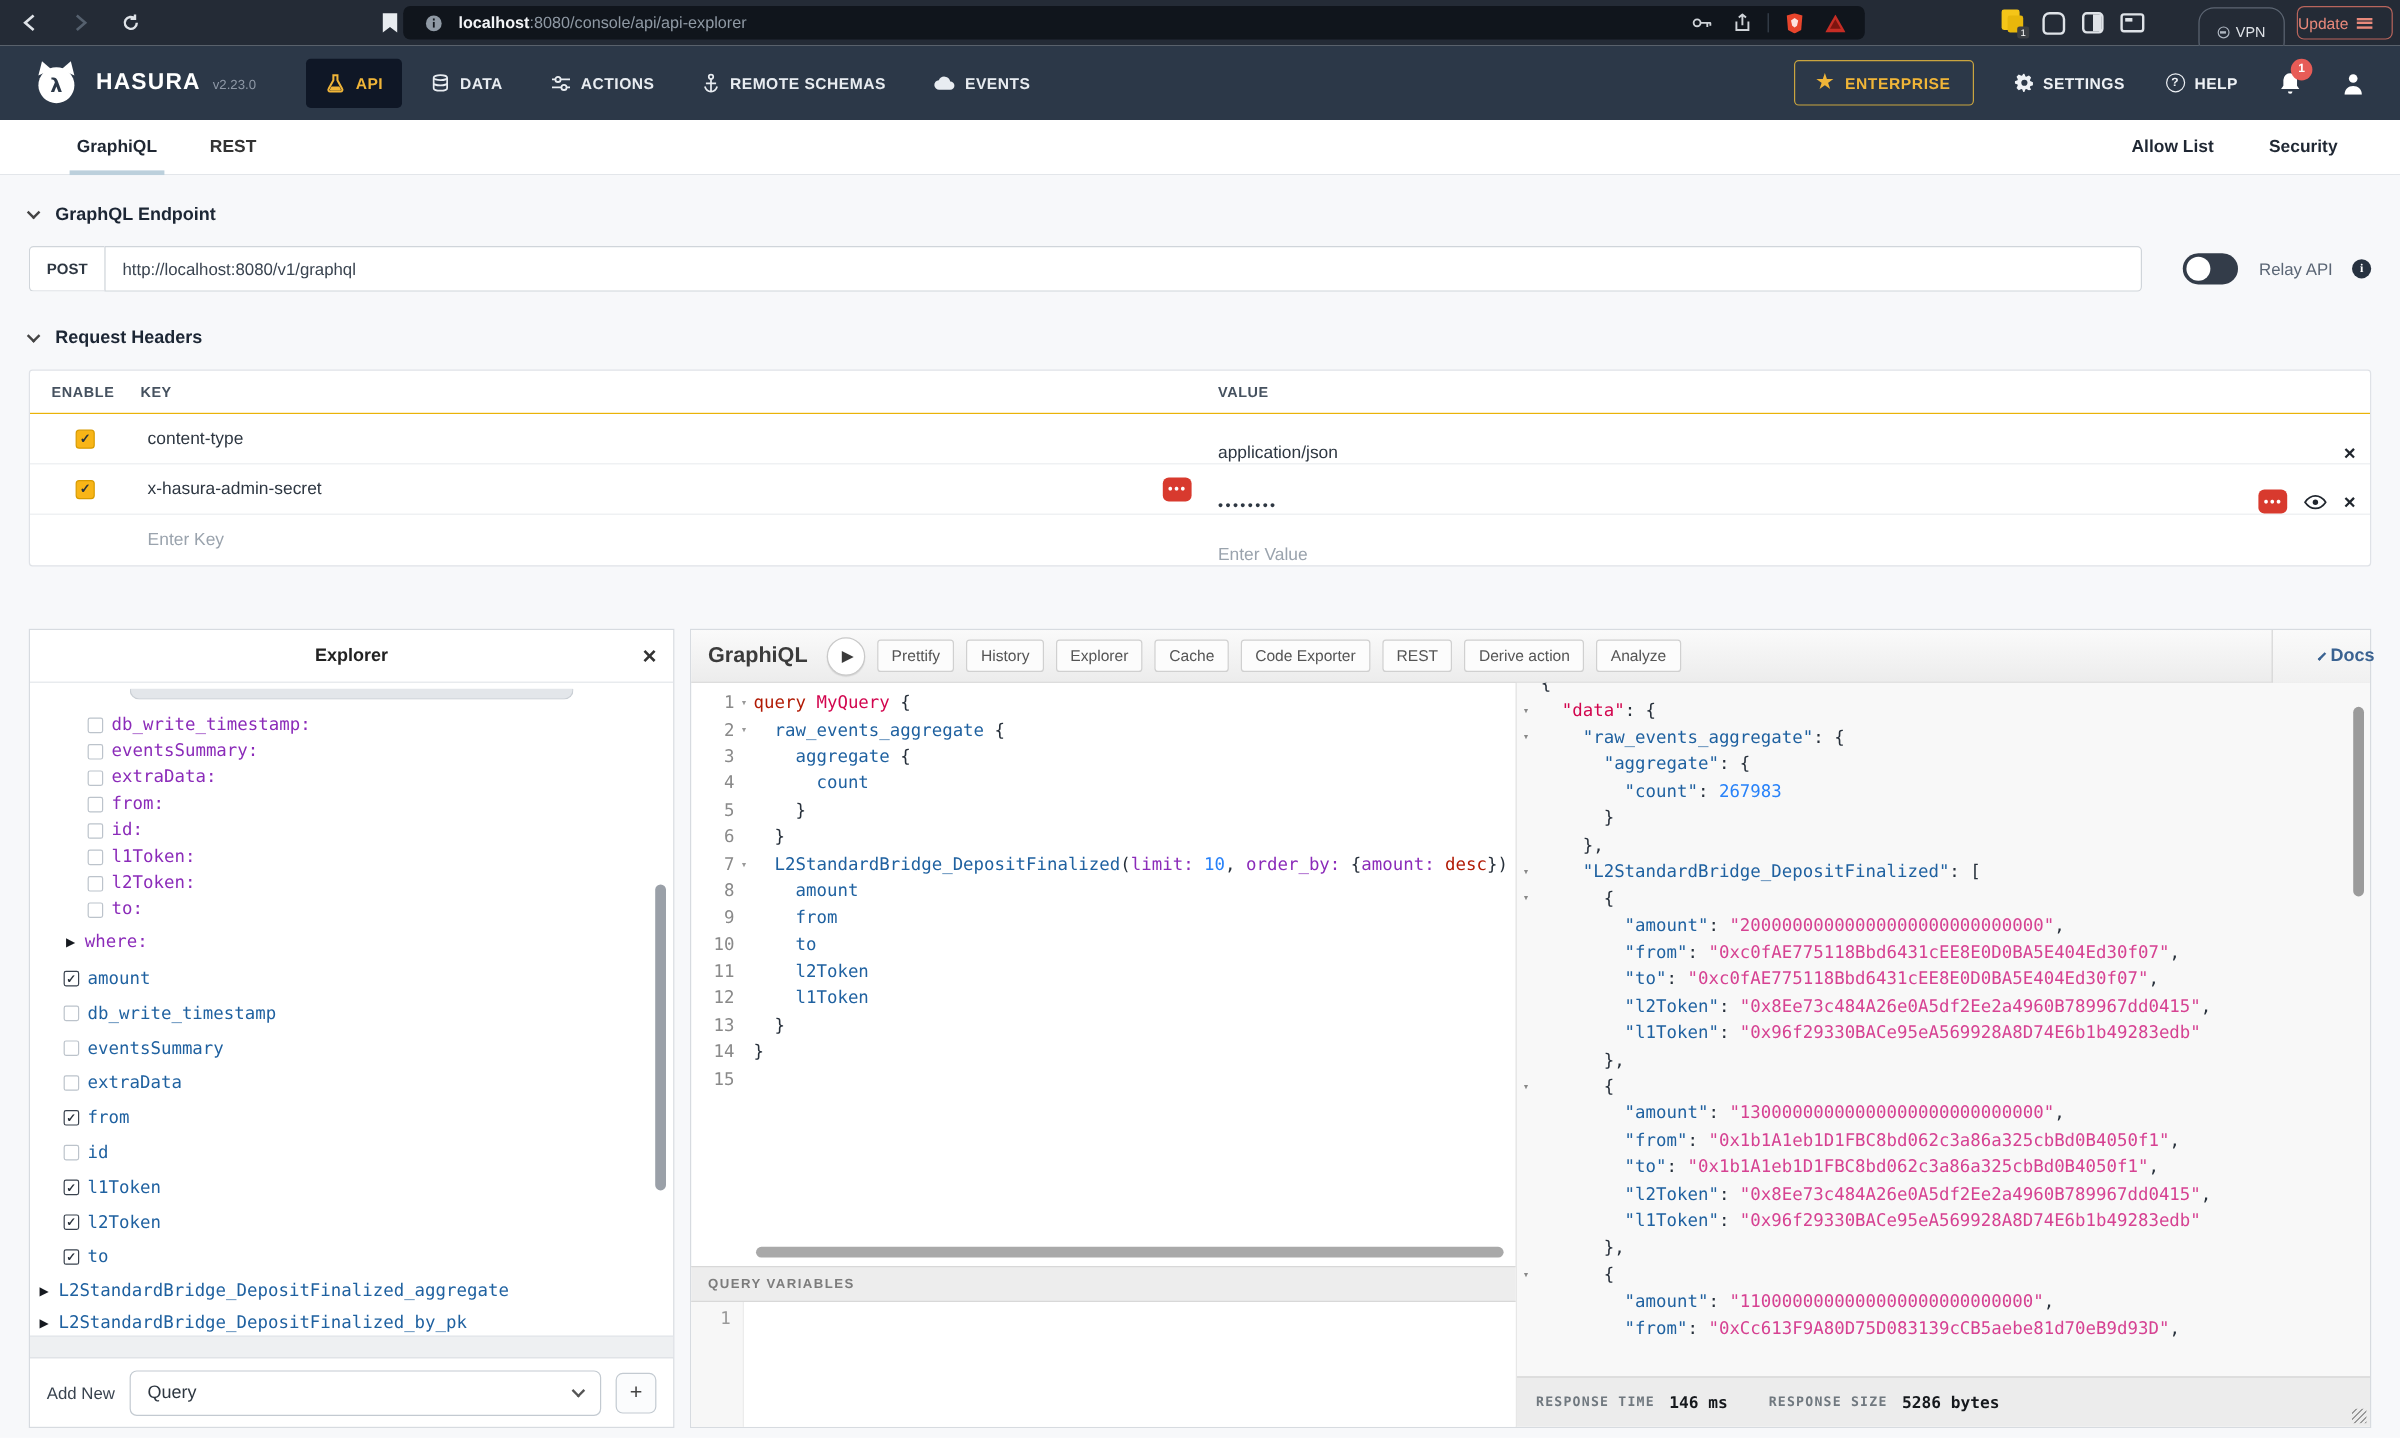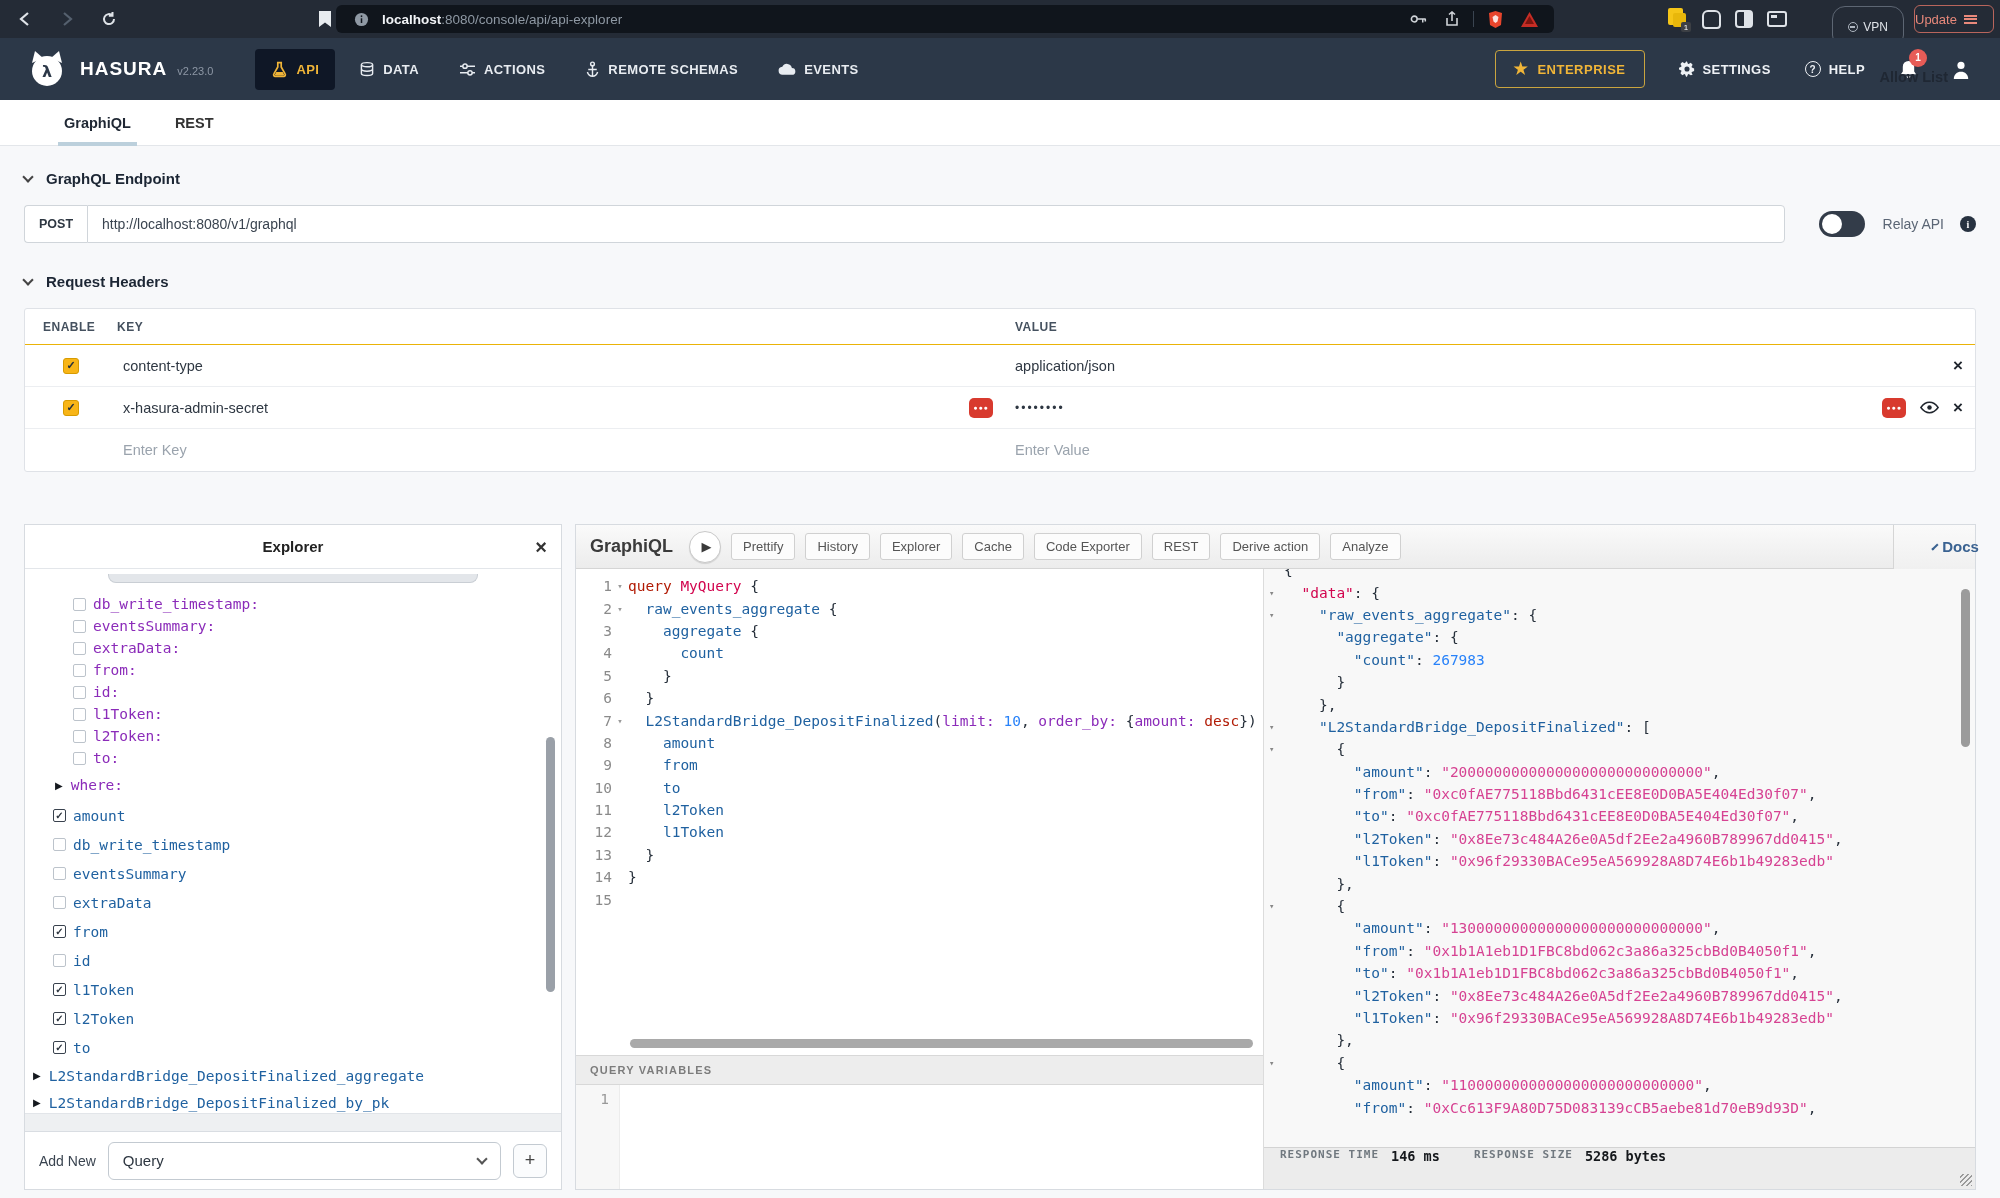--- a/index.html
+++ b/index.html
@@ -44,21 +44,21 @@
   .star{color:#f0b538;font-size:16px;line-height:1;}
   .nav-util{display:flex;align-items:center;gap:8px;color:#eef1f5;font-size:13px;font-weight:bold;letter-spacing:.4px;}
   .help-q{width:16px;height:16px;border:1.5px solid #eef1f5;border-radius:50%;font-size:10px;display:flex;align-items:center;justify-content:center;font-weight:bold;}
   #bellwrap{position:relative;}
   .bell-badge{position:absolute;top:-10px;right:-9px;background:#e75c57;color:#fff;font-size:10px;font-weight:bold;width:18px;height:18px;border-radius:50%;display:flex;align-items:center;justify-content:center;}
 
   
   #subnav{position:absolute;top:100px;left:0;width:2000px;height:46px;background:#fff;border-bottom:1px solid #e3e6ea;display:flex;align-items:center;}
   .stab{font-size:14.5px;font-weight:bold;color:#1f2733;position:relative;height:46px;display:flex;align-items:center;}
   .stab.active:after{content:"";position:absolute;left:-6px;right:-6px;bottom:0;height:4px;background:#bcd0dc;}
-  #subright{margin-left:auto;display:flex;gap:46px;margin-right:52px;flex-direction:column;}
+  #subright{margin-left:auto;display:flex;gap:46px;margin-right:52px;}
 
   
   #content{position:absolute;top:146px;left:0;width:2000px;height:1052px;background:#f7f8fa;padding:24px 24px 0;}
   .sec-head{display:flex;align-items:center;gap:14px;font-size:15px;font-weight:bold;color:#1c2634;margin-bottom:18px;}
   .chev{width:8px;height:8px;border-left:2px solid #444;border-bottom:2px solid #444;transform:rotate(-45deg);margin-top:-4px;}
   #ep-row{display:flex;align-items:center;height:38px;margin-bottom:30px;}
   #post-box{height:38px;border:1px solid #d0d5da;border-right:none;border-radius:4px 0 0 4px;background:#fff;display:flex;align-items:center;padding:0 14px;font-size:12.5px;font-weight:bold;color:#2e3742;}
   #ep-input{flex:1;height:38px;border:1px solid #d0d5da;border-radius:0 4px 4px 0;background:#fff;padding:0 14px;font-size:14px;color:#3a4450;outline:none;font-family:"Liberation Sans",sans-serif;}
   #relay-toggle{width:46px;height:26px;border-radius:13px;background:#333c49;margin-left:34px;position:relative;}
   #relay-toggle .knob{position:absolute;left:3px;top:3px;width:20px;height:20px;border-radius:50%;background:#fff;}
@@ -68,21 +68,21 @@
   
   #htable{background:#fff;border:1px solid #dfe2e7;border-radius:3px;margin-top:8px;}
   .ht-row{display:grid;grid-template-columns:92px 888px 1fr;align-items:center;}
   .ht-head{height:36px;border-bottom:1px solid #eab308;}
   .ht-head span{font-size:12px;font-weight:bold;color:#45515f;letter-spacing:.5px;}
   .ht-data{height:42px;border-bottom:1px solid #eceef1;}
   .ht-data:last-child{border-bottom:none;}
   .cell-en{display:flex;justify-content:center;}
   .cell-key,.cell-val{position:relative;display:flex;align-items:center;height:100%;padding-right:40px;}
   .cell-key{padding-left:6px;}
-  .cell-val{padding-left:10px;}
+  .cell-val{padding-left:10px;align-items:flex-end;}
   .ht-text{font-size:14.5px;color:#2e3742;}
   .ht-ph{font-size:14.5px;color:#9aa3ad;}
   .amber-cb{width:16px;height:16px;background:#f8b517;border:1px solid #d79b00;border-radius:3px;color:#27313c;font-size:11px;font-weight:bold;display:flex;align-items:center;justify-content:center;}
   .dots-badge{width:24px;height:20px;background:#d83a2e;border-radius:5px;color:#fff;font-size:7px;letter-spacing:1px;display:flex;align-items:center;justify-content:center;}
   .row-x{font-size:17px;font-weight:bold;color:#20262e;line-height:1;}
   .cell-icons{position:absolute;right:12px;display:flex;align-items:center;gap:14px;}
   .keydots{position:absolute;right:12px;}
 
   
   #main{position:absolute;top:524px;left:24px;width:1952px;height:666px;display:flex;border-radius:27px;}
@@ -138,21 +138,21 @@
   #g-hscroll{position:absolute;left:54px;right:10px;bottom:7px;height:9px;background:#a9a9a9;border-radius:5px;}
   #g-varhead{height:30px;background:#ededed;border-top:1px solid #d8d8d8;border-bottom:1px solid #d8d8d8;display:flex;align-items:center;padding-left:14px;font-size:11px;font-weight:bold;color:#7c7c7c;letter-spacing:1.2px;}
   #g-varbody{height:104px;display:flex;}
   #g-vargutter{width:44px;background:#f7f7f7;border-right:1px solid #ececec;text-align:right;padding:6px 10px 0 0;color:#999;font-size:14.5px;}
   
   #g-result{flex:1;position:relative;background:#f8f8f8;overflow:hidden;min-width:0;}
   #rs-lines{margin-top:-10px;}
   .rs-row{display:flex;height:22.4px;font-size:14.5px;align-items:center;}
   .rs-fold{width:20px;padding-left:5px;color:#888;font-size:9px;flex:none;}
   #rs-thumb{position:absolute;right:5px;top:20px;width:9px;height:158px;background:#9b9b9b;border-radius:5px;}
-  #g-status{position:absolute;left:0;right:0;bottom:0;height:42px;background:#ececec;border-top:1px solid #d3d3d3;display:flex;align-items:flex-start;padding-left:16px;}
+  #g-status{position:absolute;left:0;right:0;bottom:0;height:42px;background:#ececec;border-top:1px solid #d3d3d3;display:flex;align-items:center;padding-left:16px;}
   .st-label{font-size:11px;font-weight:bold;color:#70787f;letter-spacing:1px;}
   .st-val{font-size:13.5px;font-weight:bold;color:#15181c;margin-left:12px;}
   .st-gap{width:34px;}
   #st-resize{position:absolute;right:3px;bottom:3px;width:12px;height:12px;background:repeating-linear-gradient(135deg,transparent 0 2px,#9a9a9a 2px 3.5px);}
   svg{display:block;}
 </style>
 </head>
 <body>
 
 <div id="chrome">

